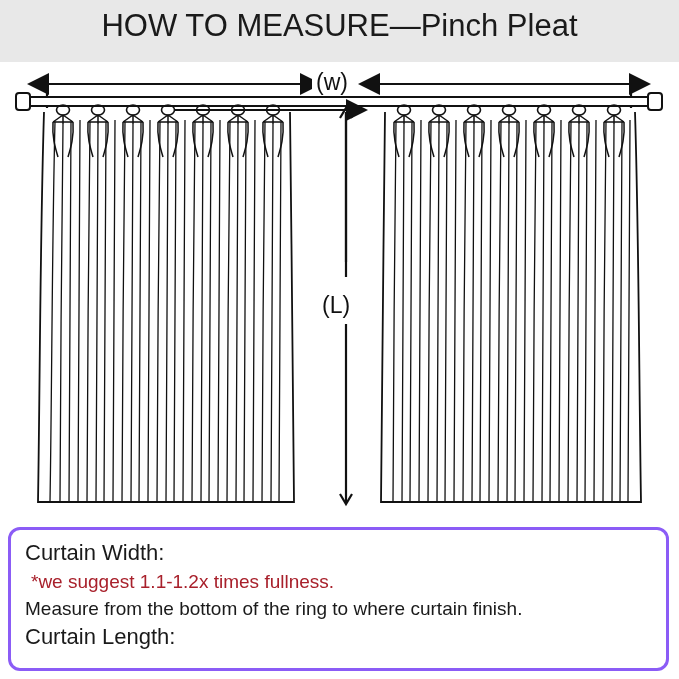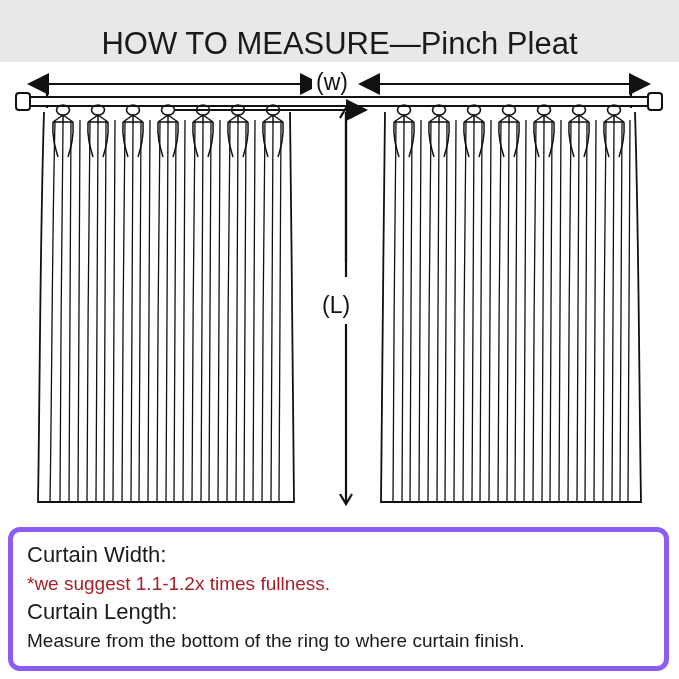--- a/index.html
+++ b/index.html
@@ -33,21 +33,20 @@
   .title-text {
     position: absolute;
     left: 0;
     top: 8px;
     width: 679px;
     text-align: center;
     font-size: 31px;
     letter-spacing: 0px;
     color: #1a1a1a;
     white-space: nowrap;
-    margin-top: 18px;
   }
 
   
   .stage {
     position: absolute;
     left: 0;
     top: 62px;
     width: 679px;
     height: 462px;
     background: #ffffff;
@@ -76,37 +75,38 @@
   }
 
   
   .info-box {
     position: absolute;
     left: 8px;
     top: 527px;
     width: 661px;
     height: 144px;
     box-sizing: border-box;
-    border: 5px solid #8b5cf6;
+    border: 3px solid #8b5cf6;
     border-radius: 12px;
     background: #ffffff;
     padding: 8px 14px 0 14px;
   }
   .info-line {
     font-size: 21px;
     line-height: 27px;
     color: #1a1a1a;
     white-space: nowrap;
   }
   .info-line.small {
     font-size: 19px;
   }
   .info-line.red {
     color: #a8202b;
     font-size: 19px;
+    margin-left: 6px;
   }
   .info-head {
     font-size: 22px;
     line-height: 30px;
   }
 </style>
 </head>
 <body>
 
 <div id="page">
@@ -296,17 +296,17 @@
       </g>
     </svg>
 
     <div class="dim-label dim-w">(w)</div>
     <div class="dim-label dim-l">(L)</div>
   </div>
 
   <div class="info-box">
     <div class="info-line info-head">Curtain Width:</div>
     <div class="info-line red">*we suggest 1.1-1.2x times fullness.</div>
+    <div class="info-line small">Measure from the bottom of the ring to where curtain finish.</div>
     <div class="info-line info-head">Curtain Length:</div>
-    <div class="info-line small">Measure from the bottom of the ring to where curtain finish.</div>
   </div>
 
 </div>
 
 </body></html>

